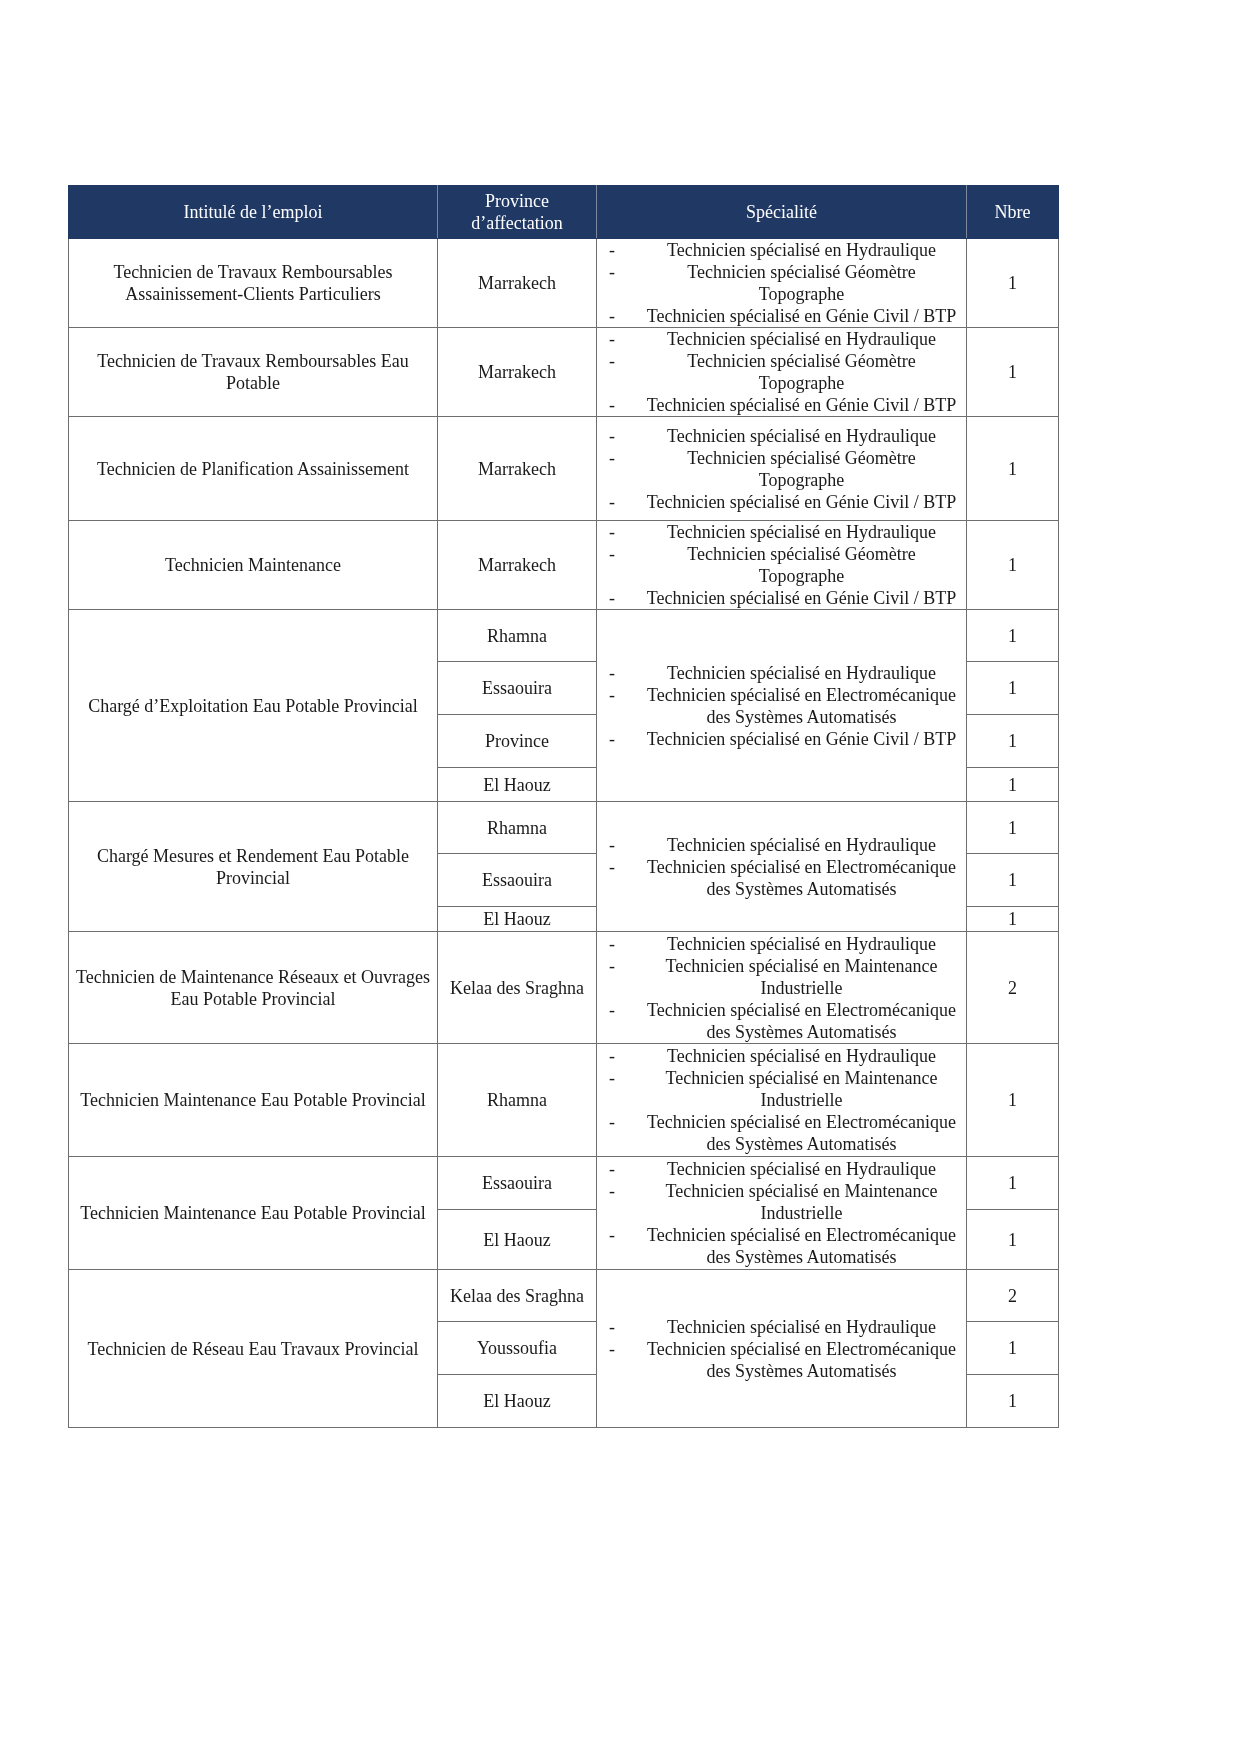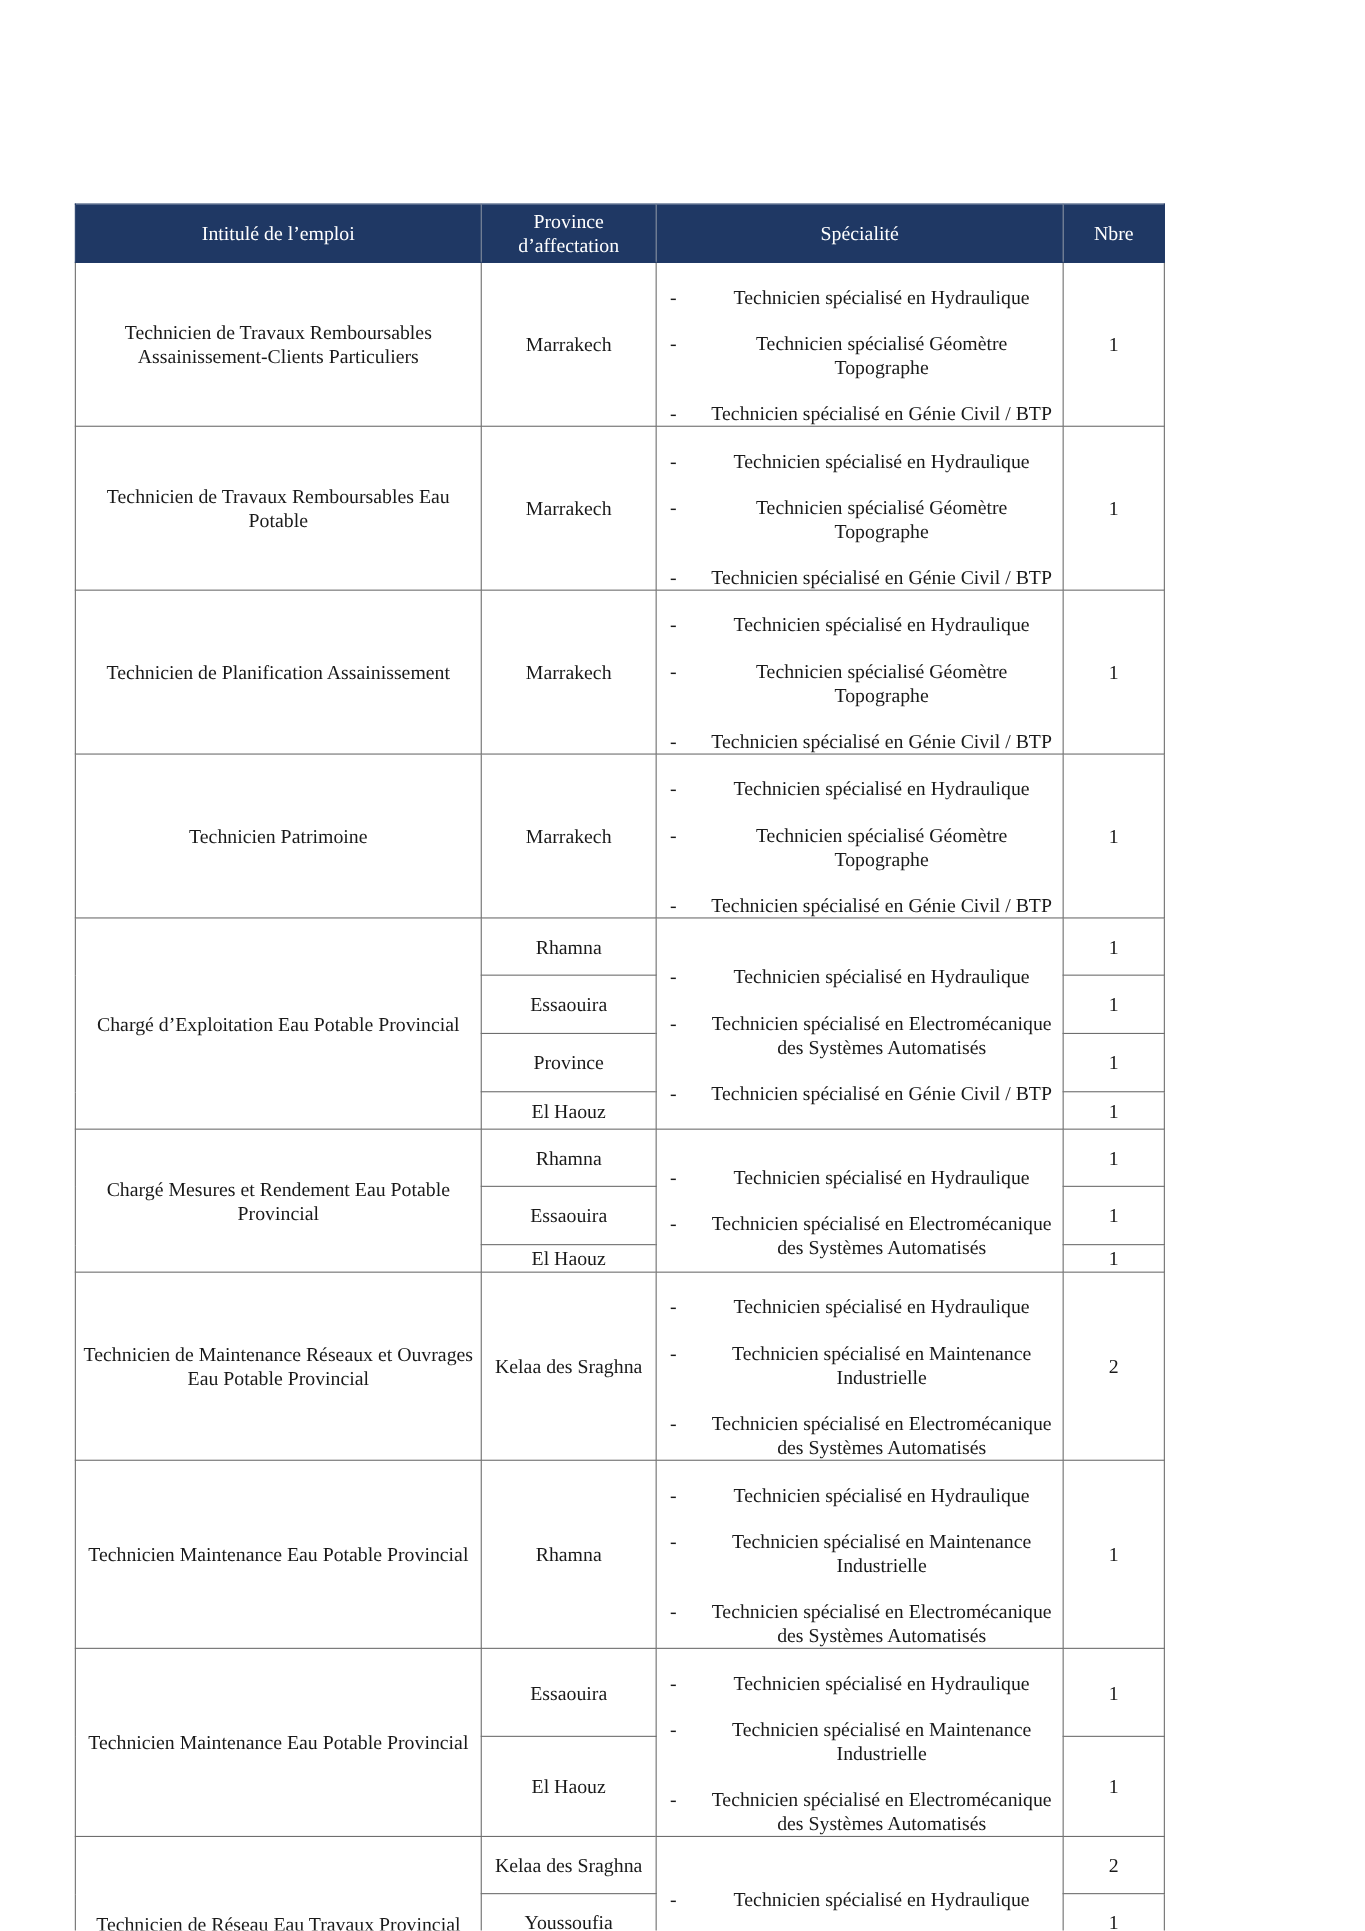--- a/index.html
+++ b/index.html
@@ -3,21 +3,21 @@
 <meta charset="utf-8">
 <style>
   html, body { margin:0; padding:0; background:#ffffff; }
   body { width:1241px; height:1755px; position:relative; font-family:"Liberation Serif","DejaVu Serif",serif; color:#1a1a1a; }
   table.jobs { position:absolute; left:68px; top:185px; width:990px; border-collapse:collapse; table-layout:fixed; font-size:18px; line-height:22px; }
   table.jobs th, table.jobs td { border:1px solid #6e6e6e; text-align:center; vertical-align:middle; padding:0 6px; }
   table.jobs th { background:#1f3864; color:#ffffff; font-weight:normal; height:52px; border-color:#1f3864; border-right-color:#7d8799; }
   table.jobs tr:first-child th:last-child { border-right-color:#1f3864; }
   td.spec { text-align:left; padding:2px 4px 2px 6px; }
   ul.spec-list { list-style:none; margin:0; padding:0; }
-  ul.spec-list li { position:relative; padding-left:40px;margin-top:20px; }
+  ul.spec-list li { position:relative; padding-left:40px; }
   ul.spec-list li::before { content:"-"; position:absolute; left:6px; top:0; }
   table.jobs { border:1px solid #3a3a3a; }
 </style>
 </head>
 <body>
 
 <table class="jobs">
   <colgroup>
     <col style="width:369px">
     <col style="width:159px">
@@ -67,21 +67,21 @@
         <ul class="spec-list">
           <li>Technicien spécialisé en Hydraulique</li>
           <li>Technicien spécialisé Géomètre Topographe</li>
           <li>Technicien spécialisé en Génie Civil / BTP</li>
         </ul>
       </td>
       <td>1</td>
     </tr>
 
     <tr style="height:78px">
-      <td>Technicien Patrimoine</td>
+      <td>Technicien Maintenance</td>
       <td>Marrakech</td>
       <td class="spec">
         <ul class="spec-list">
           <li>Technicien spécialisé en Hydraulique</li>
           <li>Technicien spécialisé Géomètre Topographe</li>
           <li>Technicien spécialisé en Génie Civil / BTP</li>
         </ul>
       </td>
       <td>1</td>
     </tr>

